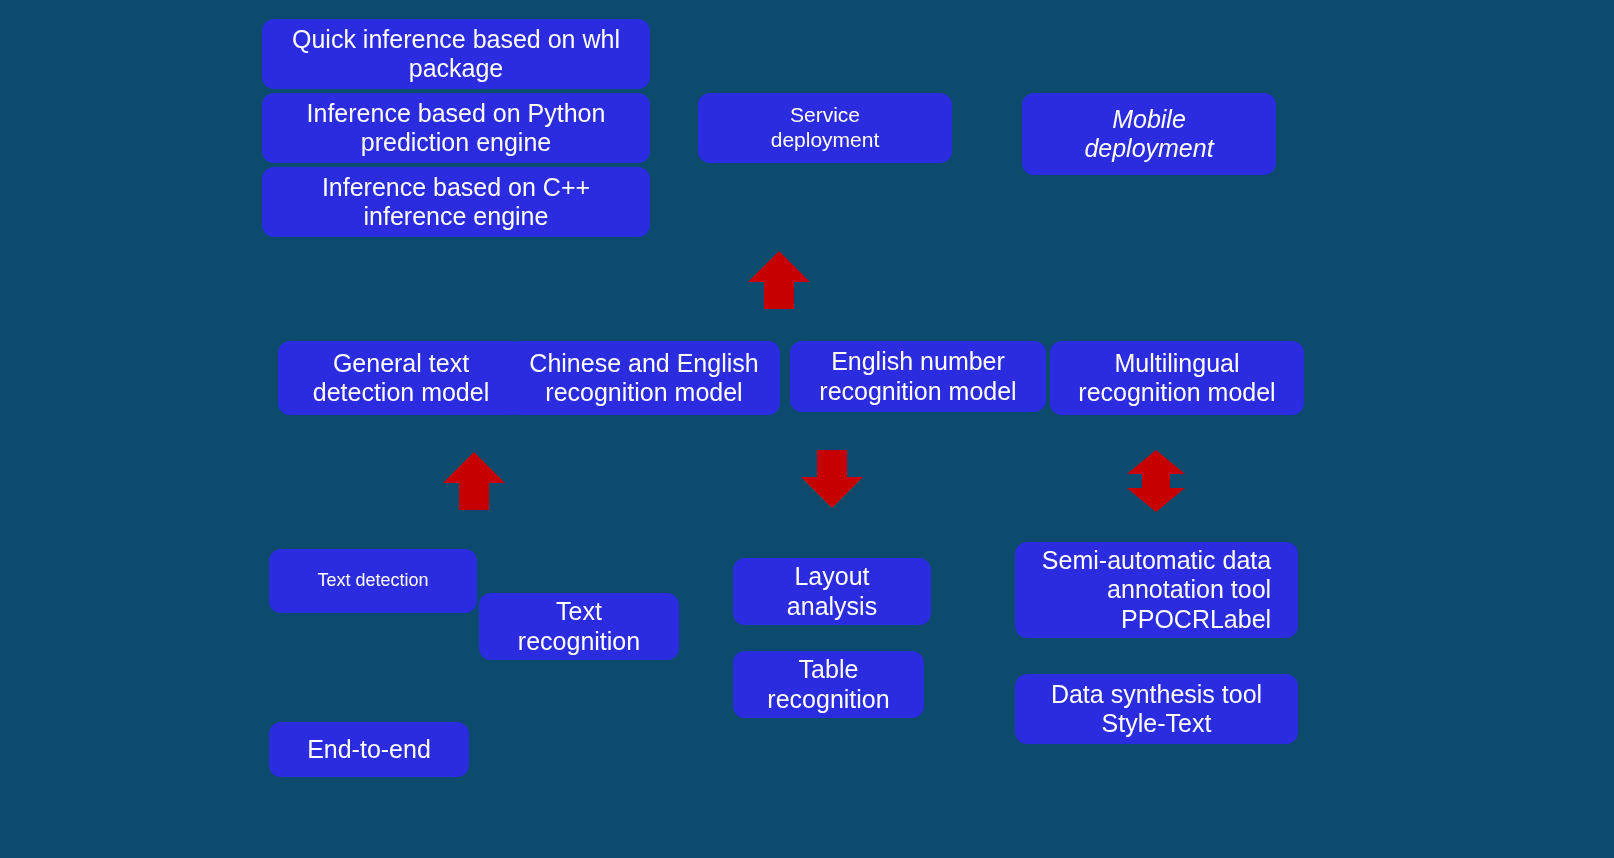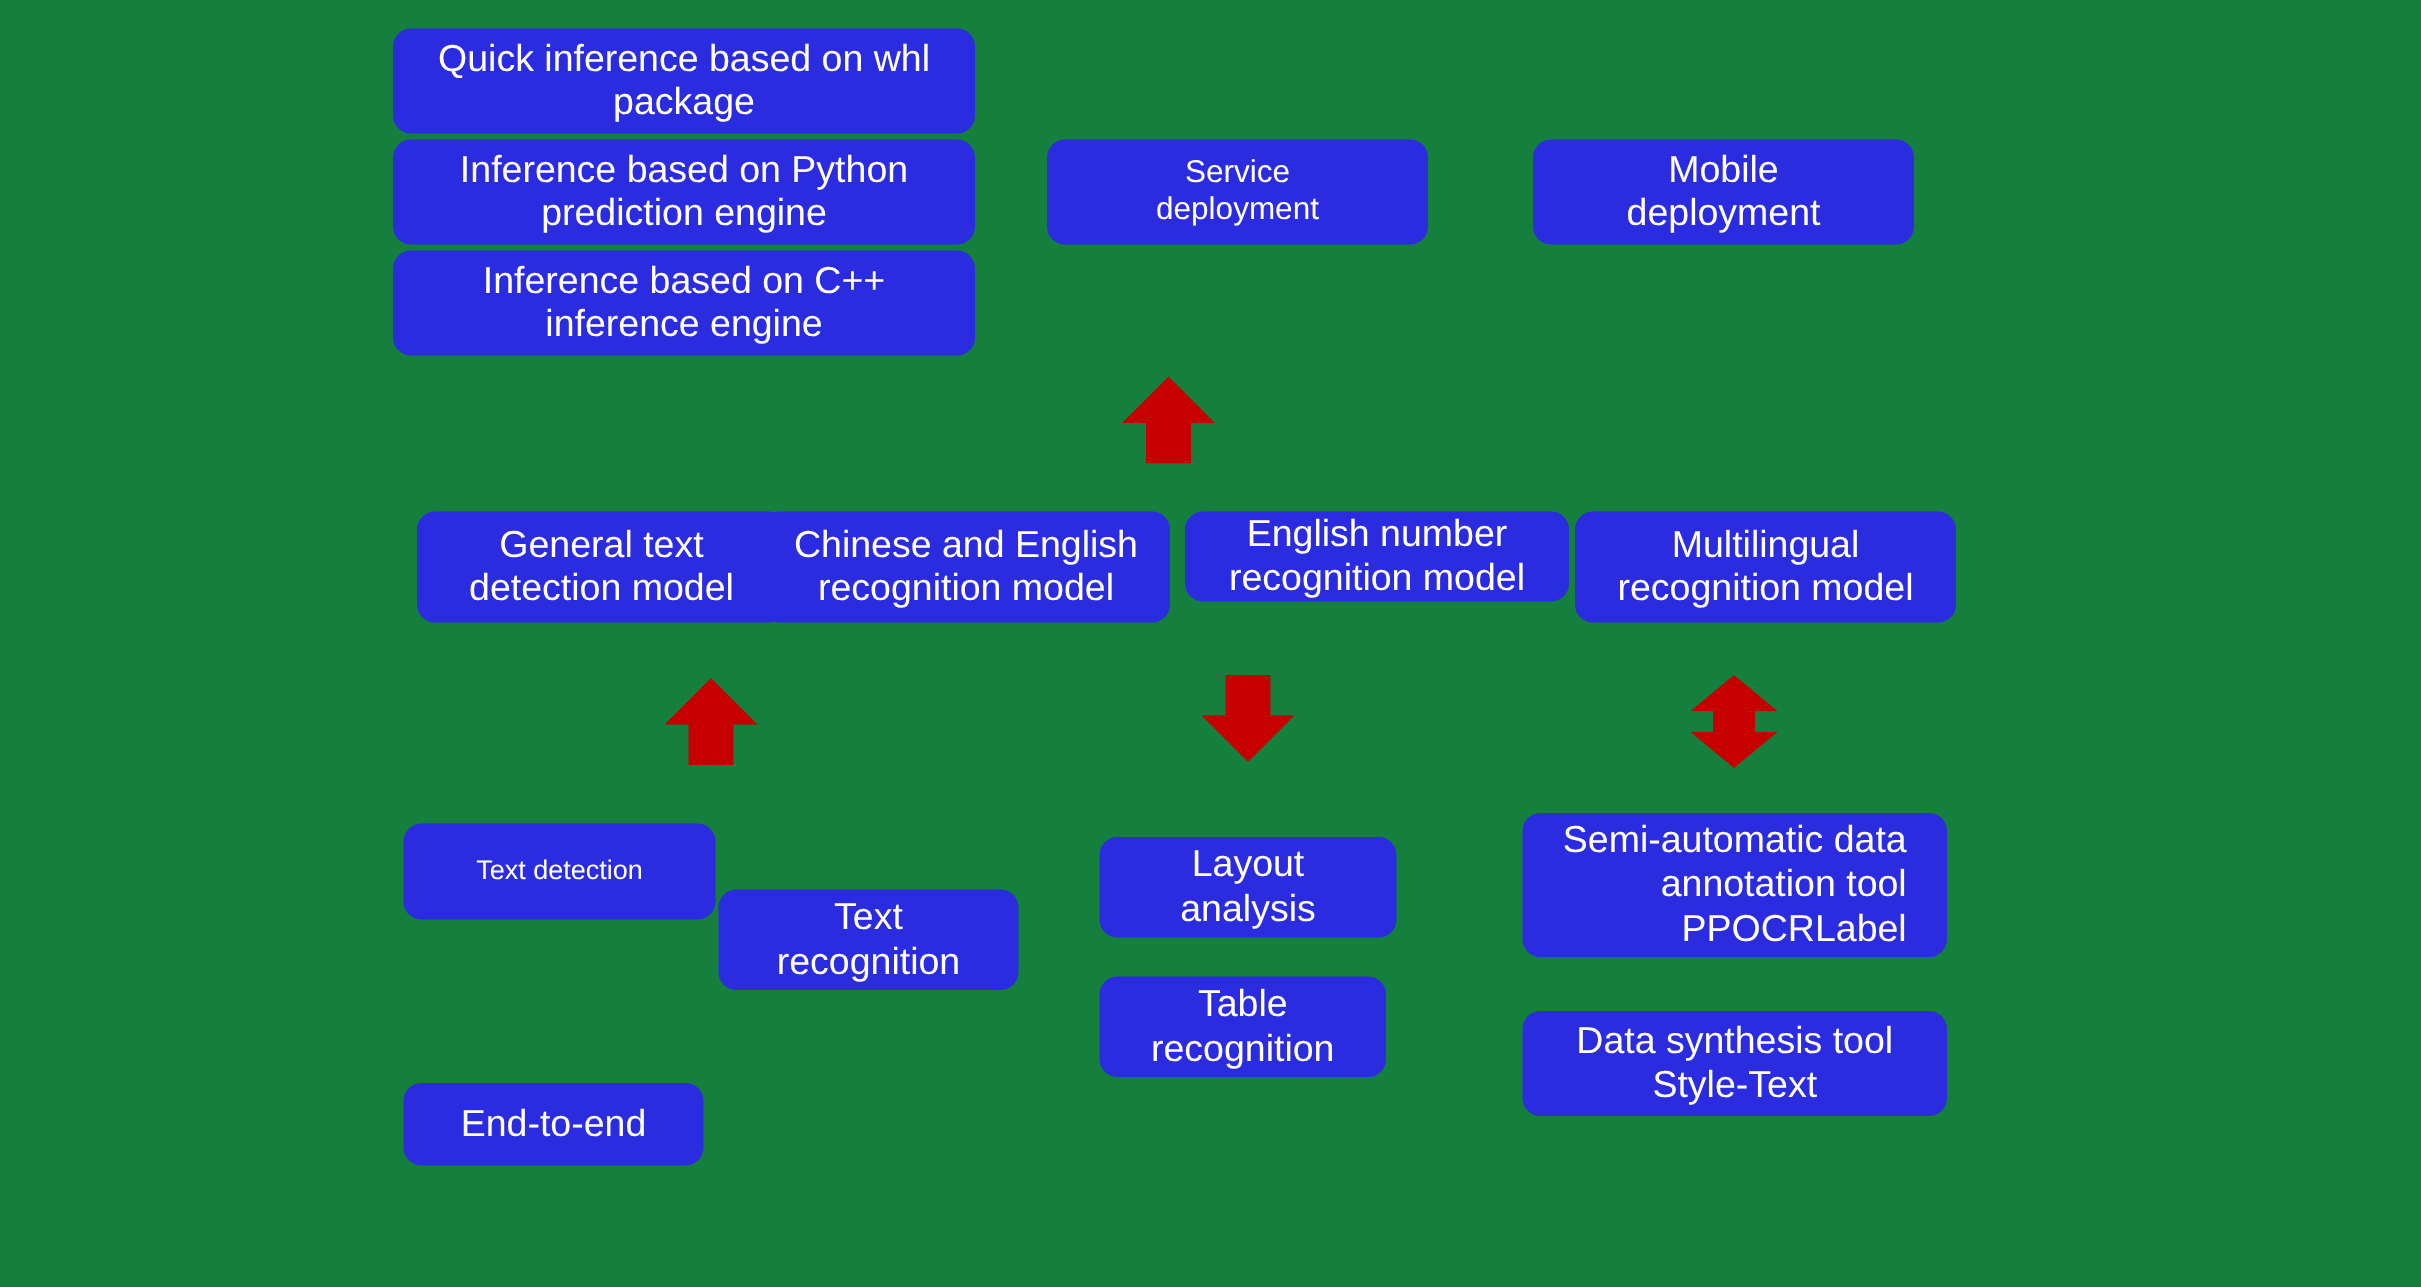--- a/index.html
+++ b/index.html
@@ -5,21 +5,21 @@
 <style>
   html, body {
     margin: 0;
     padding: 0;
     background: #000000;
   }
   #canvas {
     position: relative;
     width: 1614px;
     height: 858px;
-    background: #15803d;
+    background: #0c4a6e;
     overflow: hidden;
     font-family: "Liberation Sans", "DejaVu Sans", sans-serif;
   }
   .node {
     position: absolute;
     box-sizing: border-box;
     background: #2b2be0;
     border-radius: 12px;
     color: #ffffff;
     display: flex;
@@ -55,42 +55,42 @@
   <div class="node" style="left:262px; top:167px; width:388px; height:70px; font-size:25px;">
     <span>Inference based on C++
 inference engine</span>
   </div>
 
   <div class="node" style="left:698px; top:93px; width:254px; height:70px; font-size:21px;">
     <span>Service
 deployment</span>
   </div>
 
-  <div class="node" style="left:1022px; top:93px; width:254px; height:70px; font-size:25px;">
+  <div class="node" style="left:1022px; top:93px; width:254px; height:82px; font-size:25px;font-style:italic;">
     <span>Mobile
 deployment</span>
   </div>
 
   <div class="arrow" style="left:748px; top:251px; width:62px; height:58px;">
     <svg width="62" height="58" viewBox="0 0 62 58">
       <polygon points="31,0 62,31 46,31 46,58 16,58 16,31 0,31" fill="#c60000"></polygon>
     </svg>
   </div>
 
   <div class="node" style="left:254px; top:341px; width:246px; height:74px; font-size:25px;margin-left:24px;">
     <span>General text
 detection model</span>
   </div>
 
   <div class="node" style="left:508px; top:341px; width:272px; height:74px; font-size:25px;">
     <span>Chinese and English
 recognition model</span>
   </div>
 
-  <div class="node" style="left:790px; top:341px; width:256px; height:60px; font-size:25px;">
+  <div class="node" style="left:790px; top:341px; width:256px; height:71px; font-size:25px;">
     <span>English number
 recognition model</span>
   </div>
 
   <div class="node" style="left:1050px; top:341px; width:254px; height:74px; font-size:25px;">
     <span>Multilingual
 recognition model</span>
   </div>
 
   <div class="arrow" style="left:443px; top:452px; width:62px; height:58px;">

